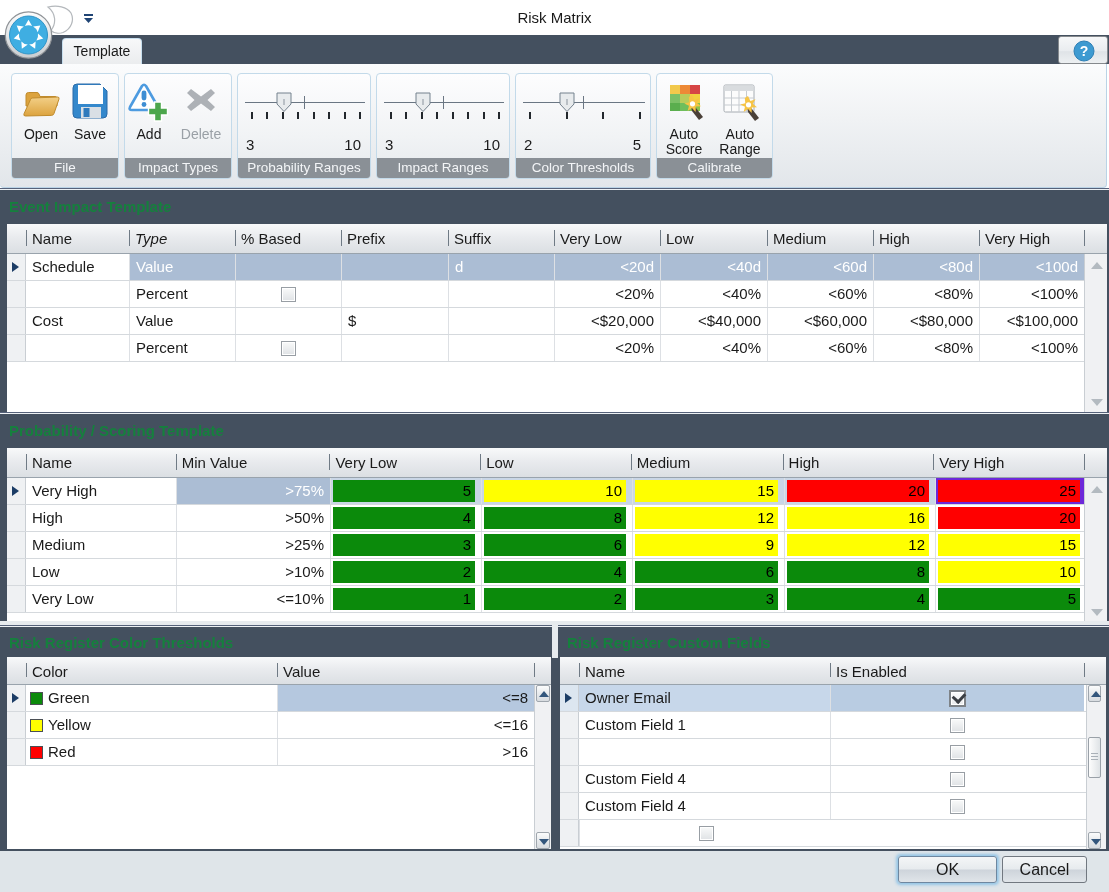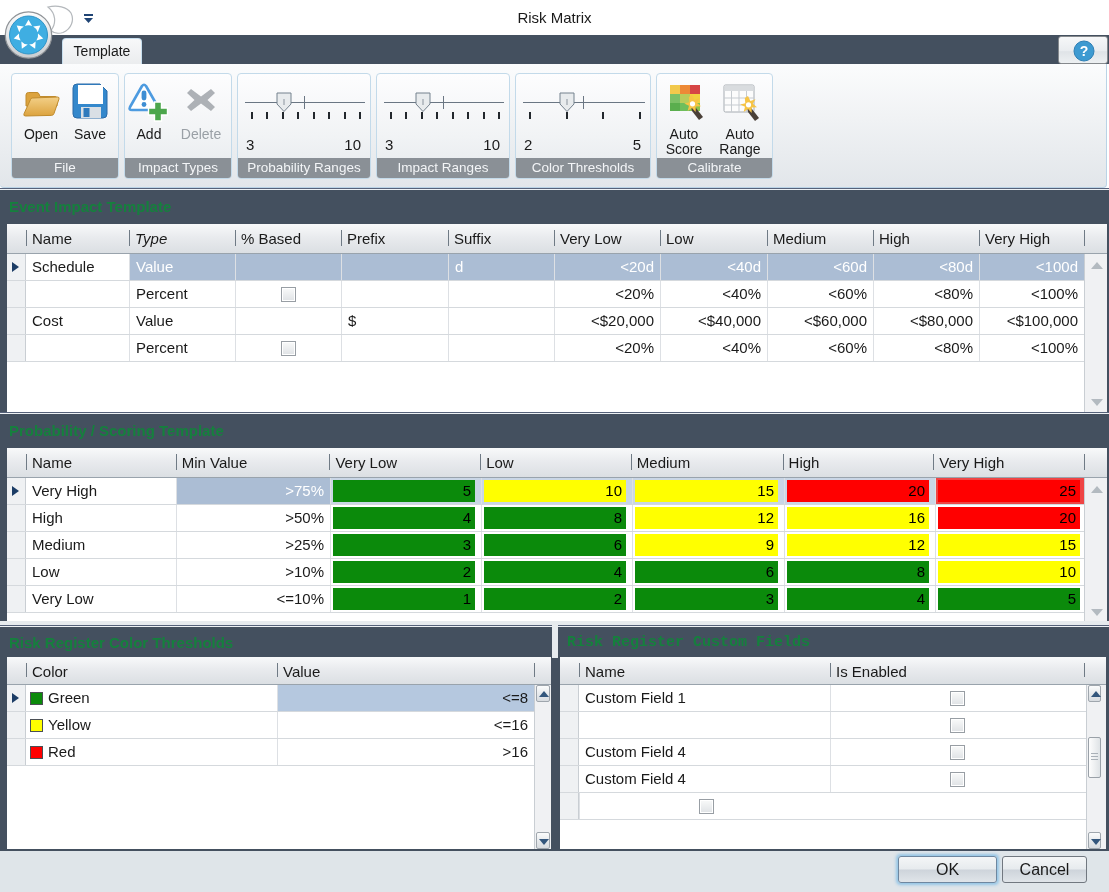--- a/index.html
+++ b/index.html
@@ -369,21 +369,21 @@
       </div>
     <div class="scell" style="width:151px;background:#C9D6E6;">
         <div class="score" style="background:#FFFF00;">10</div>
       </div>
     <div class="scell" style="width:152px;background:#C9D6E6;">
         <div class="score" style="background:#FFFF00;">15</div>
       </div>
     <div class="scell" style="width:151px;background:#C9D6E6;">
         <div class="score" style="background:#FF0000;">20</div>
       </div>
-    <div class="scell" style="width:151px;background:#ef4444;">
+    <div class="scell" style="width:151px;background:#6d28d9;">
         <div class="score" style="background:#FF0000;">25</div>
       </div>
   </div>
   <div class="row">
     <div class="sel"></div>
     <div class="cell first" style="width:150px;">High</div>
     <div class="cell num" style="width:154px;">&gt;50%</div>
     <div class="scell" style="width:151px;">
         <div class="score" style="background:#0B8A0B;">4</div>
       </div>
@@ -464,21 +464,21 @@
     <div class="arr" style="top:8px;border-left:6px solid transparent;border-right:6px solid transparent;border-bottom:7px solid #B3BAC0;"></div>
     <div class="arr" style="bottom:6px;border-left:6px solid transparent;border-right:6px solid transparent;border-top:7px solid #B3BAC0;"></div>
   </div>
 </div>
 
 <div class="abs" style="left:0;top:621px;width:1109px;height:230px;background:#E7EBEE;"></div>
 <div class="abs dark" style="left:0;top:625px;width:552px;height:226px;"></div>
 <div class="abs dark" style="left:552px;top:625px;width:557px;height:226px;"></div>
 <div class="abs" style="left:552px;top:625px;width:6px;height:33px;background:#E7EBEE;"></div>
 <div class="abs sectitle" style="left:9px;top:634px;">Risk Register Color Thresholds</div>
-<div class="abs sectitle" style="left:567px;top:634px;font-family:Liberation Mono, monospace;">Risk Register Custom Fields</div>
+<div class="abs sectitle" style="left:567px;top:634px;">Risk Register Custom Fields</div>
 
 <div class="tbl" style="left:7px;top:657px;width:544px;height:192px;">
   <div class="hdr" style="height:28px;">
     <div class="hcell" style="width:19px;padding:0;"></div>
     <div class="hcell" style="width:251px;"><i></i>Color</div>
     <div class="hcell" style="width:257px;"><i></i>Value</div>
     <div class="hcell" style="width:17px;">
         <i></i>
       </div>
   </div>
@@ -507,20 +507,27 @@
   </div>
 </div>
 
 <div class="tbl" style="left:560px;top:657px;width:546px;height:192px;">
   <div class="hdr" style="height:28px;">
     <div class="hcell" style="width:19px;padding:0;"></div>
     <div class="hcell" style="width:251px;"><i></i>Name</div>
     <div class="hcell" style="width:254px;"><i></i>Is Enabled</div>
     <div class="hcell" style="width:22px;">
         <i></i>
+      </div>
+  </div>
+  <div class="row">
+    <div class="sel mark" style="background:#DCE6F0;"></div>
+    <div class="cell first" style="width:251px;background:#C7D7EA;">Owner Email</div>
+    <div class="cell" style="width:254px;background:#B9CCE2;">
+        <div class="cb chk"></div>
       </div>
   </div>
   <div class="row">
     <div class="sel"></div>
     <div class="cell first" style="width:251px;">Custom Field 1</div>
     <div class="cell" style="width:254px;">
         <div class="cb"></div>
       </div>
   </div>
   <div class="row">

